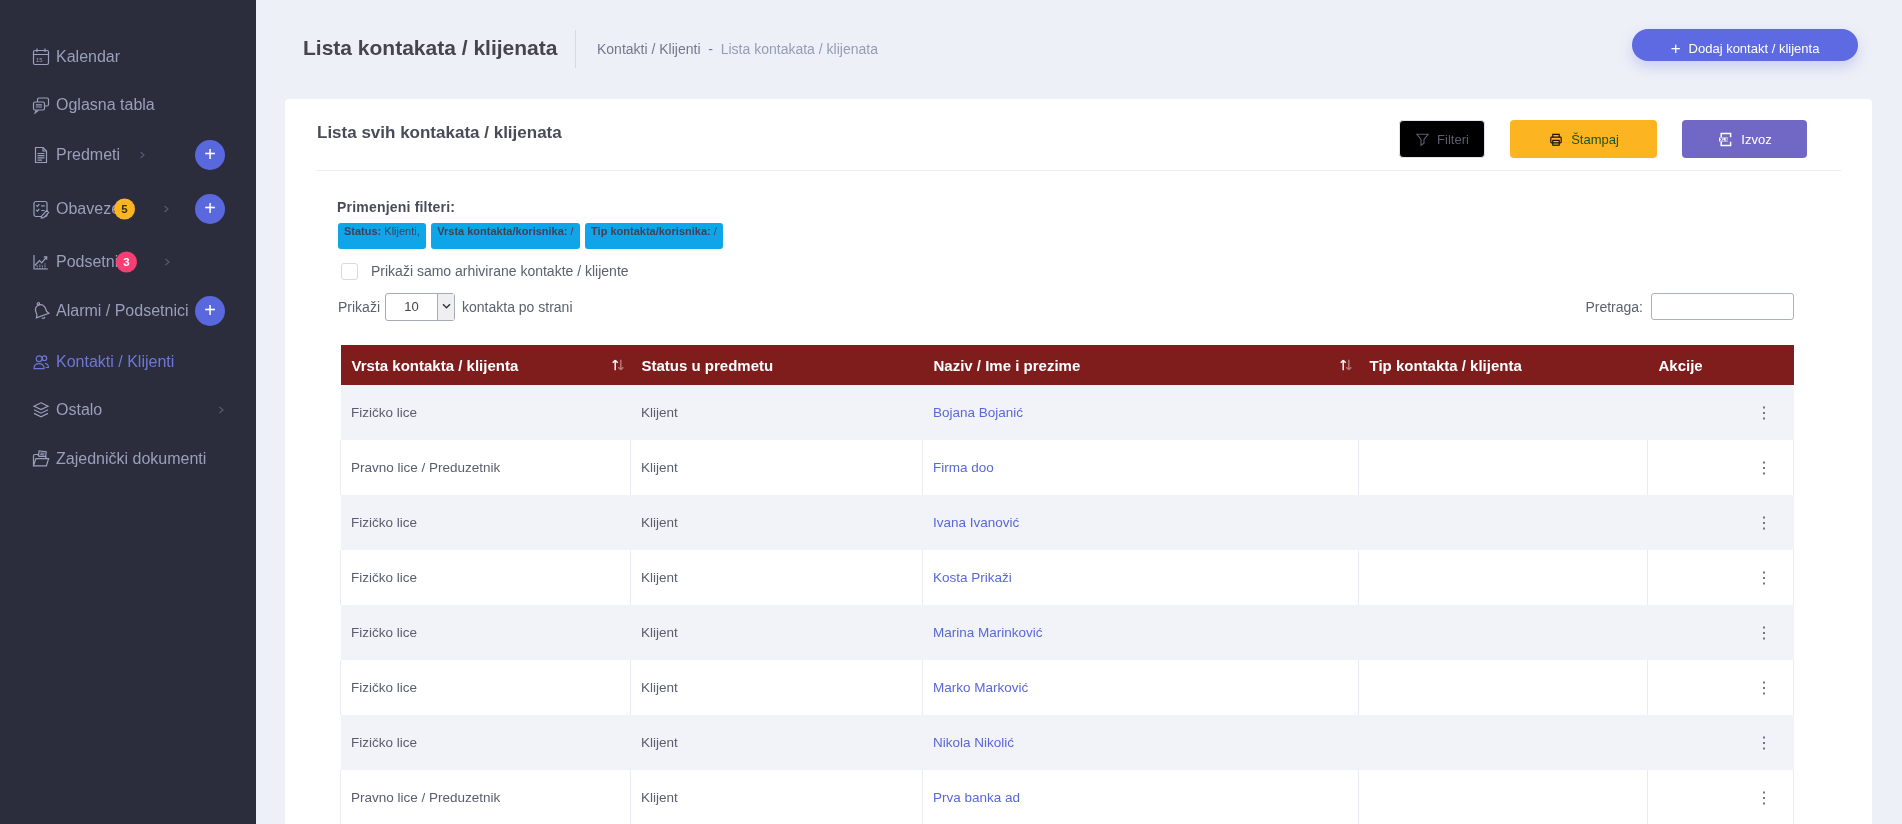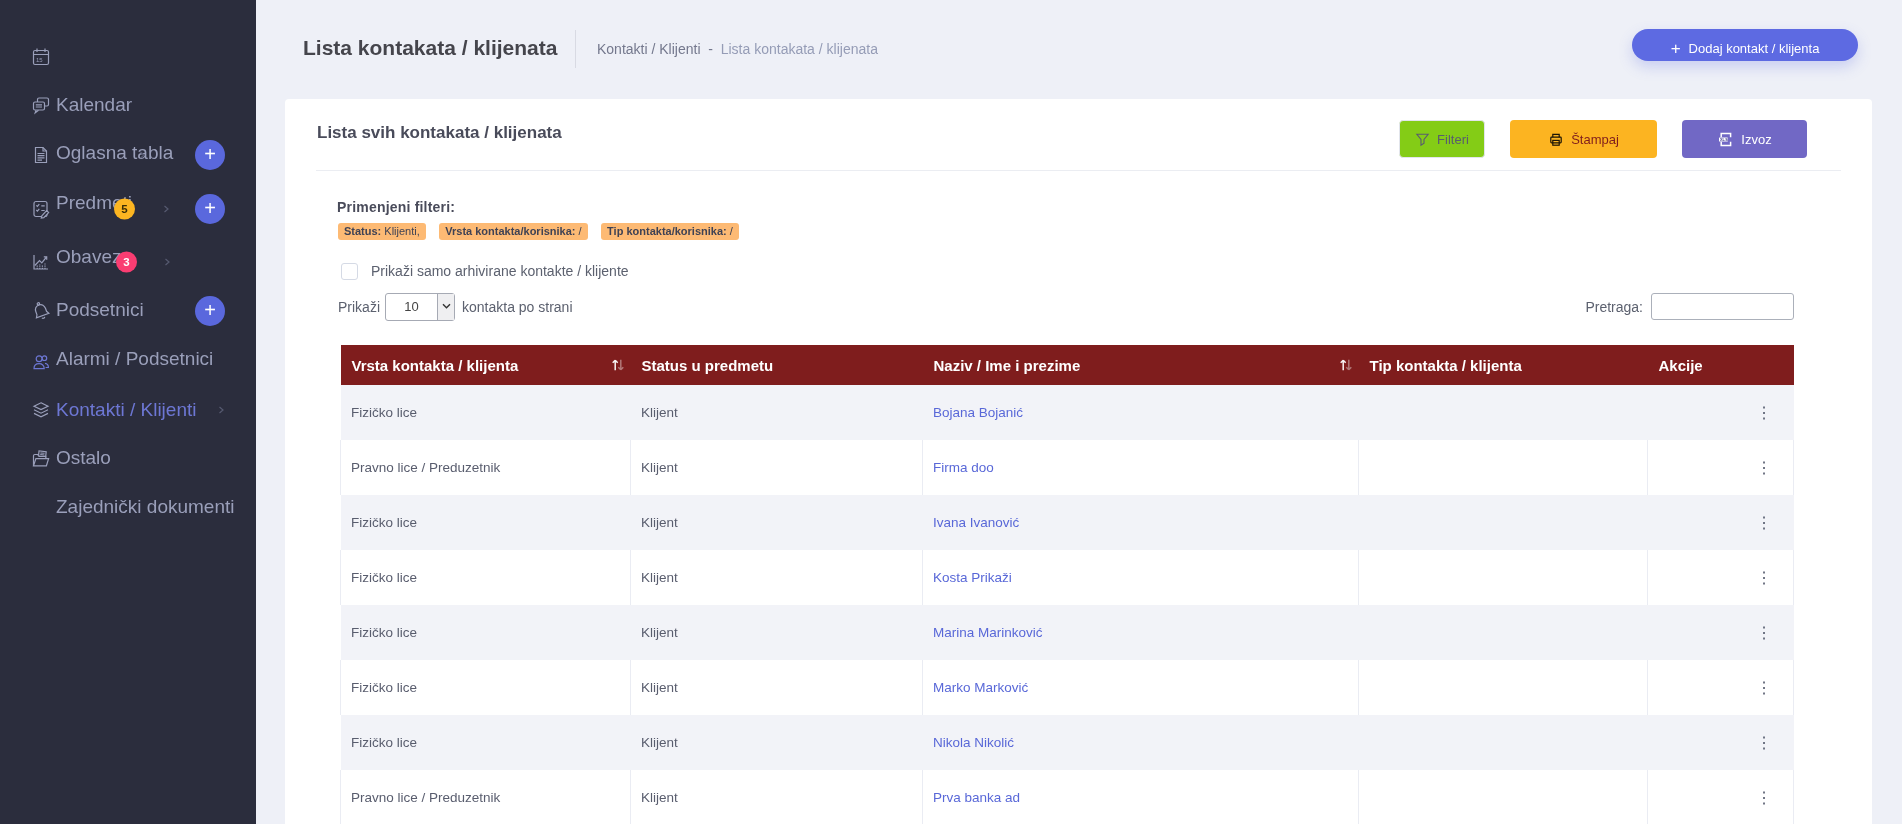--- a/index.html
+++ b/index.html
@@ -3,21 +3,21 @@
 <meta charset="utf-8">
 <style>
 * { margin:0; padding:0; box-sizing:border-box; }
 html,body { width:1902px; height:824px; overflow:hidden; }
 body { font-family:"Liberation Sans", sans-serif; background:#eef0f7; position:relative; }
 
 
 #sidebar { position:absolute; left:0; top:0; width:256px; height:824px; background:#2b2d3d; }
 .nav-item { position:absolute; left:0; width:256px; height:40px; }
 .nav-ico { position:absolute; left:31px; top:50%; transform:translateY(-50%); width:20px; height:20px; }
-.nav-txt { position:absolute; left:56px; top:50%; transform:translateY(-50%); font-size:19px; color:#9a9fba; white-space:nowrap;margin-top:48px; }
+.nav-txt { position:absolute; left:56px; top:50%; transform:translateY(-50%); font-size:16px; color:#9a9fba; white-space:nowrap; }
 .nav-txt.active { color:#6d77d4; }
 .nav-chev { position:absolute; top:50%; transform:translateY(-50%); width:8px; height:8px; }
 .nav-chev svg { display:block; }
 .badge { position:absolute; top:50%; transform:translateY(-50%); width:21px; height:21px; border-radius:50%; font-size:11.5px; font-weight:bold; text-align:center; line-height:21px; }
 .badge.warn { background:#fcb521; color:#3b2e06; }
 .badge.dang { background:#fa3d72; color:#fff; }
 .plusbtn { position:absolute; left:195px; top:50%; transform:translateY(-50%); width:30px; height:30px; border-radius:50%; background:#5a68dd; color:#fff; text-align:center; line-height:28px; font-size:20px; font-weight:300; }
 
 
 #subheader { position:absolute; left:256px; top:0; width:1646px; height:98px; }
@@ -28,27 +28,27 @@
 #addbtn { position:absolute; left:1376px; top:29px; width:226px; height:32px; background:#5d6ae2; border-radius:20px; color:#fff; font-size:13px; line-height:40px; text-align:center; box-shadow:0 6px 14px rgba(93,106,226,0.25); }
 #addbtn .pl { font-size:17px; font-weight:300; margin-right:8px; vertical-align:-1px; }
 
 
 #card { position:absolute; left:285px; top:99px; width:1587px; height:760px; background:#fff; border-radius:4px; }
 .card-title { position:absolute; left:32px; top:24px; font-size:17px; font-weight:bold; color:#494b5a; }
 .divider { position:absolute; left:31px; right:31px; top:71px; height:1px; background:#ebedf2; }
 .btn { position:absolute; top:21px; height:38px; border-radius:4px; font-size:13px; text-align:center; }
 .btn .lbl { display:inline-block; vertical-align:middle; }
 .btn svg { vertical-align:middle; margin-right:7px; }
-#btn-filter { left:1114px; width:86px; line-height:36px; background:#84cc16; border:1px solid #e2e5ec; color:#595d6e; }
-#btn-print { left:1225px; width:147px; line-height:38px; background:#fcb421; color:#7f1d1d; }
+#btn-filter { left:1114px; width:86px; line-height:36px; background:#000000; border:1px solid #e2e5ec; color:#595d6e; }
+#btn-print { left:1225px; width:147px; line-height:38px; background:#fcb421; color:#14532d; }
 #btn-export { left:1397px; width:125px; line-height:38px; background:#7168c5; color:#fff; }
 
 .pf-label { position:absolute; left:52px; top:100px; font-size:14px; font-weight:bold; color:#494b5a; letter-spacing:0.2px; }
 .chips { position:absolute; left:53px; top:122px; }
-.chip { display:inline-block; background:#fdba74; border-radius:3px; padding:2px 6px 3px; margin-right:9px; font-size:11px; color:#3f4254; }
+.chip { display:inline-block; background:#0ea5e9; border-radius:3px; padding:2px 6px 12px; margin-right:1px; font-size:11px; color:#3f4254; }
 .chip b { font-weight:bold; }
 
 .cbx { position:absolute; left:56px; top:164px; width:17px; height:17px; border:1px solid #d5dae5; border-radius:3px; background:#fff; }
 .cbx-label { position:absolute; left:86px; top:164px; font-size:14px; color:#5c616f; }
 
 .len-label1 { position:absolute; left:53px; top:200px; font-size:14px; color:#5c616f; }
 .dt-select { position:absolute; left:100px; top:194px; width:70px; height:28px; border:1px solid #a6aab4; border-radius:3px; background:#fff; }
 .dt-select .val { position:absolute; left:0; right:17px; top:0; bottom:0; text-align:center; line-height:26px; font-size:13px; color:#444; }
 .dt-select .arr { position:absolute; right:0; top:0; bottom:0; width:17px; border-left:1px solid #a6aab4; background:#efeff1; text-align:center; }
 .dt-select .arr svg { margin-top:9px; }

